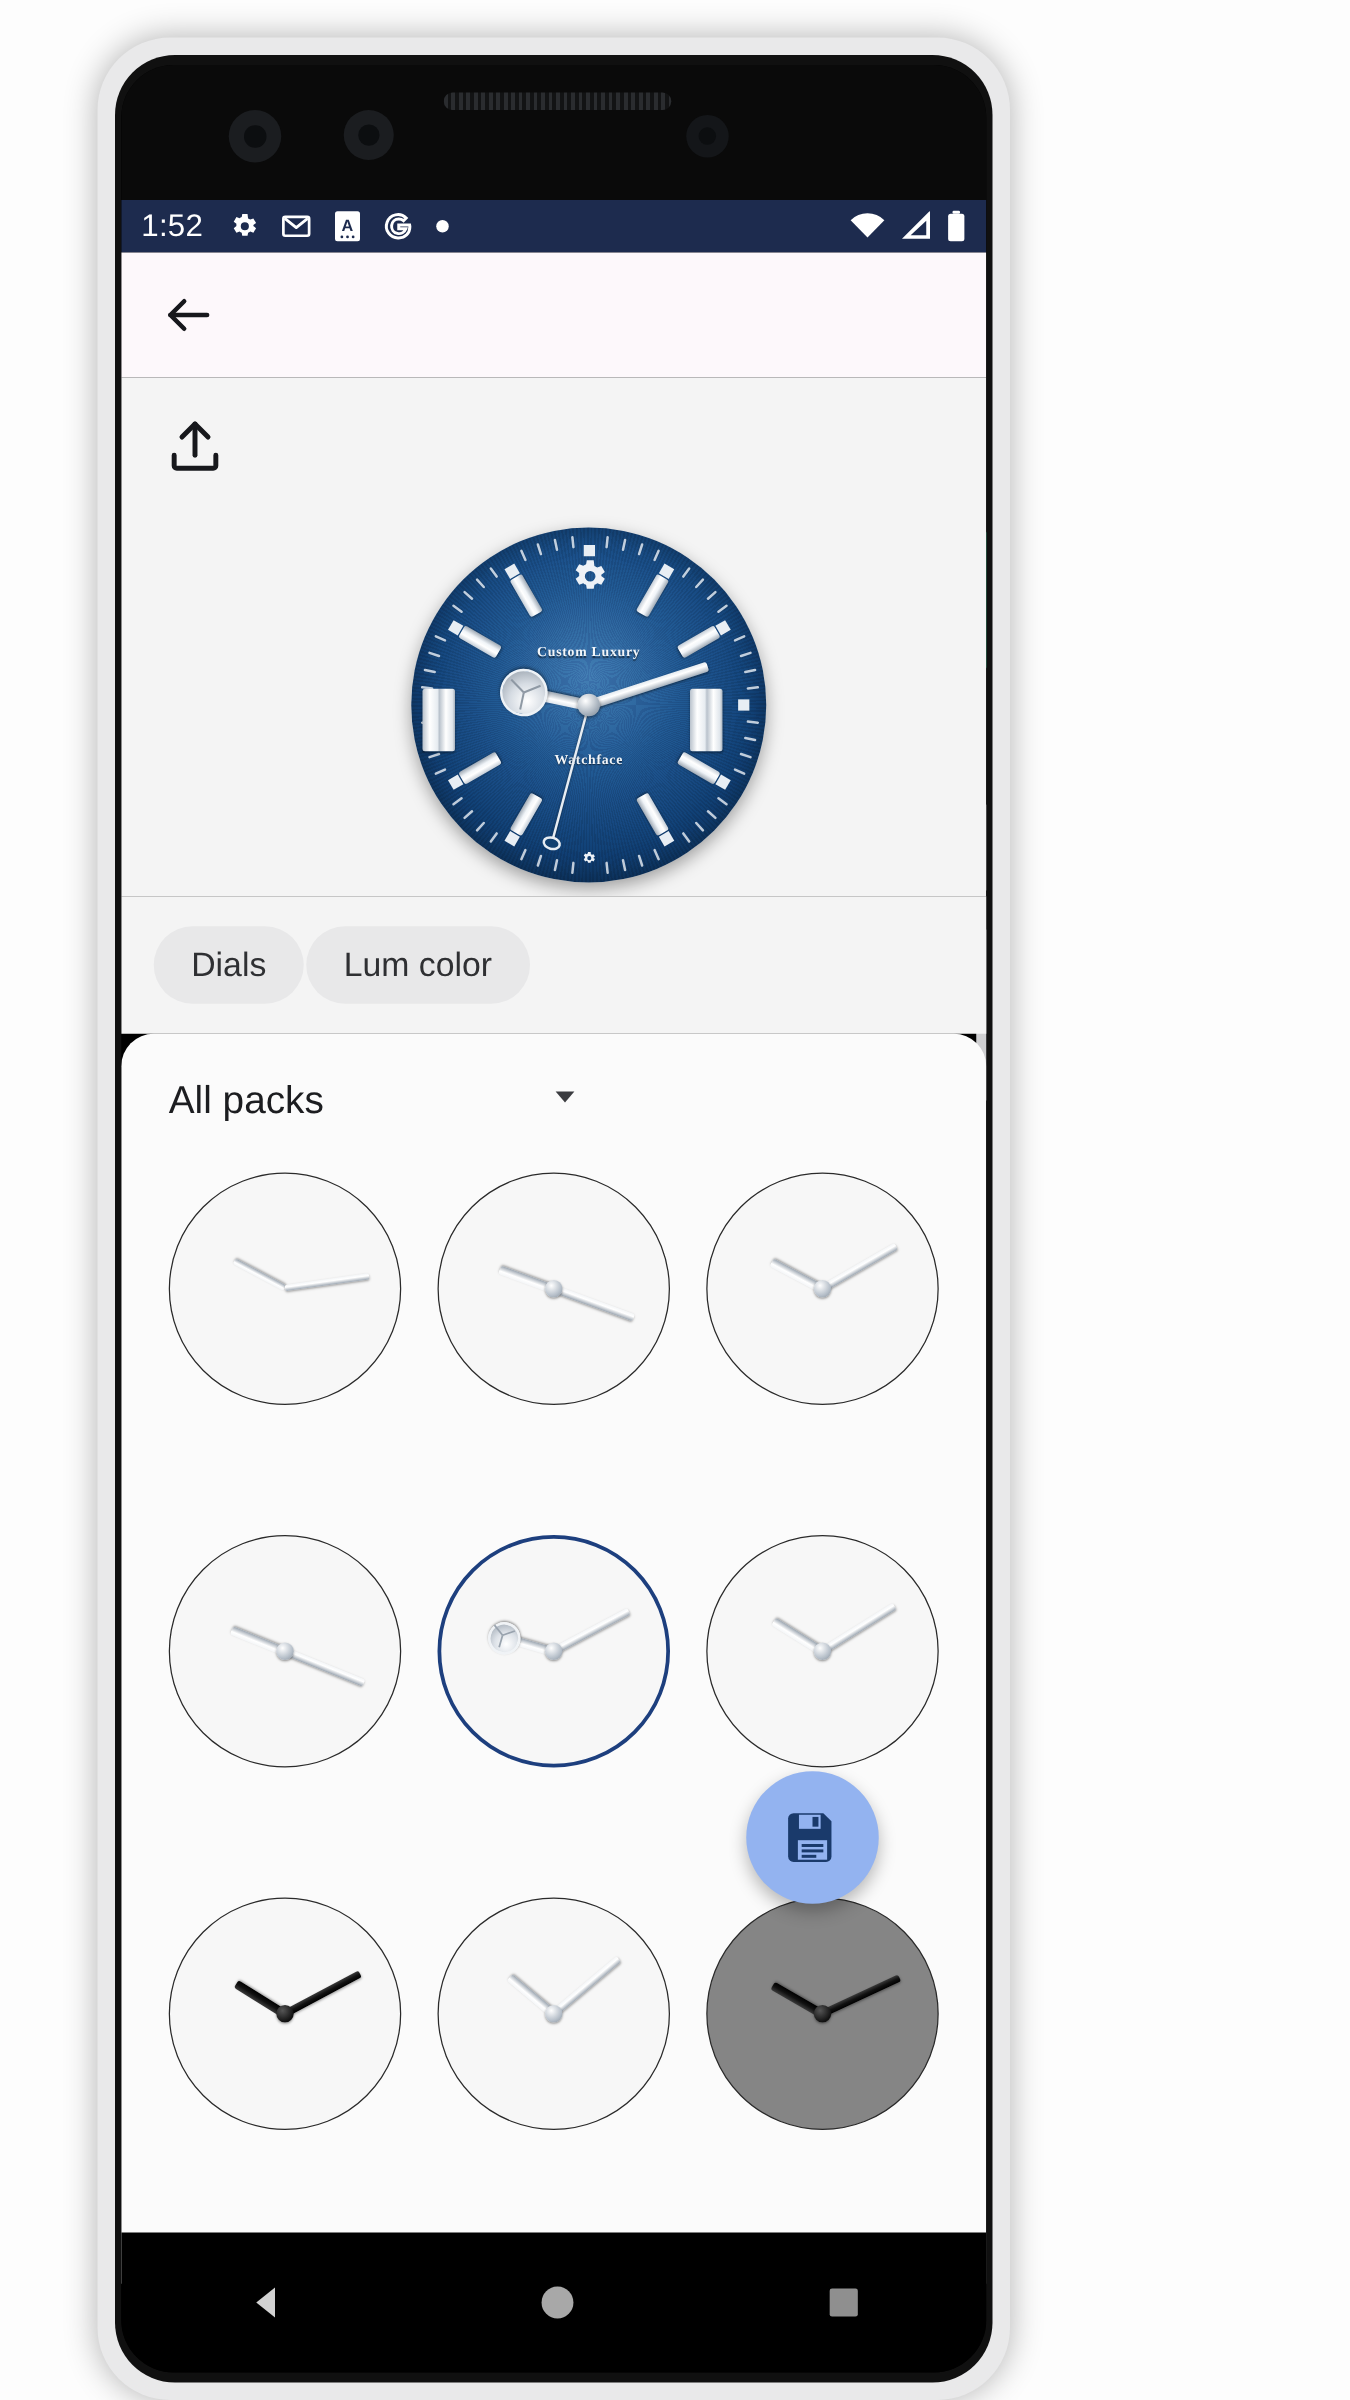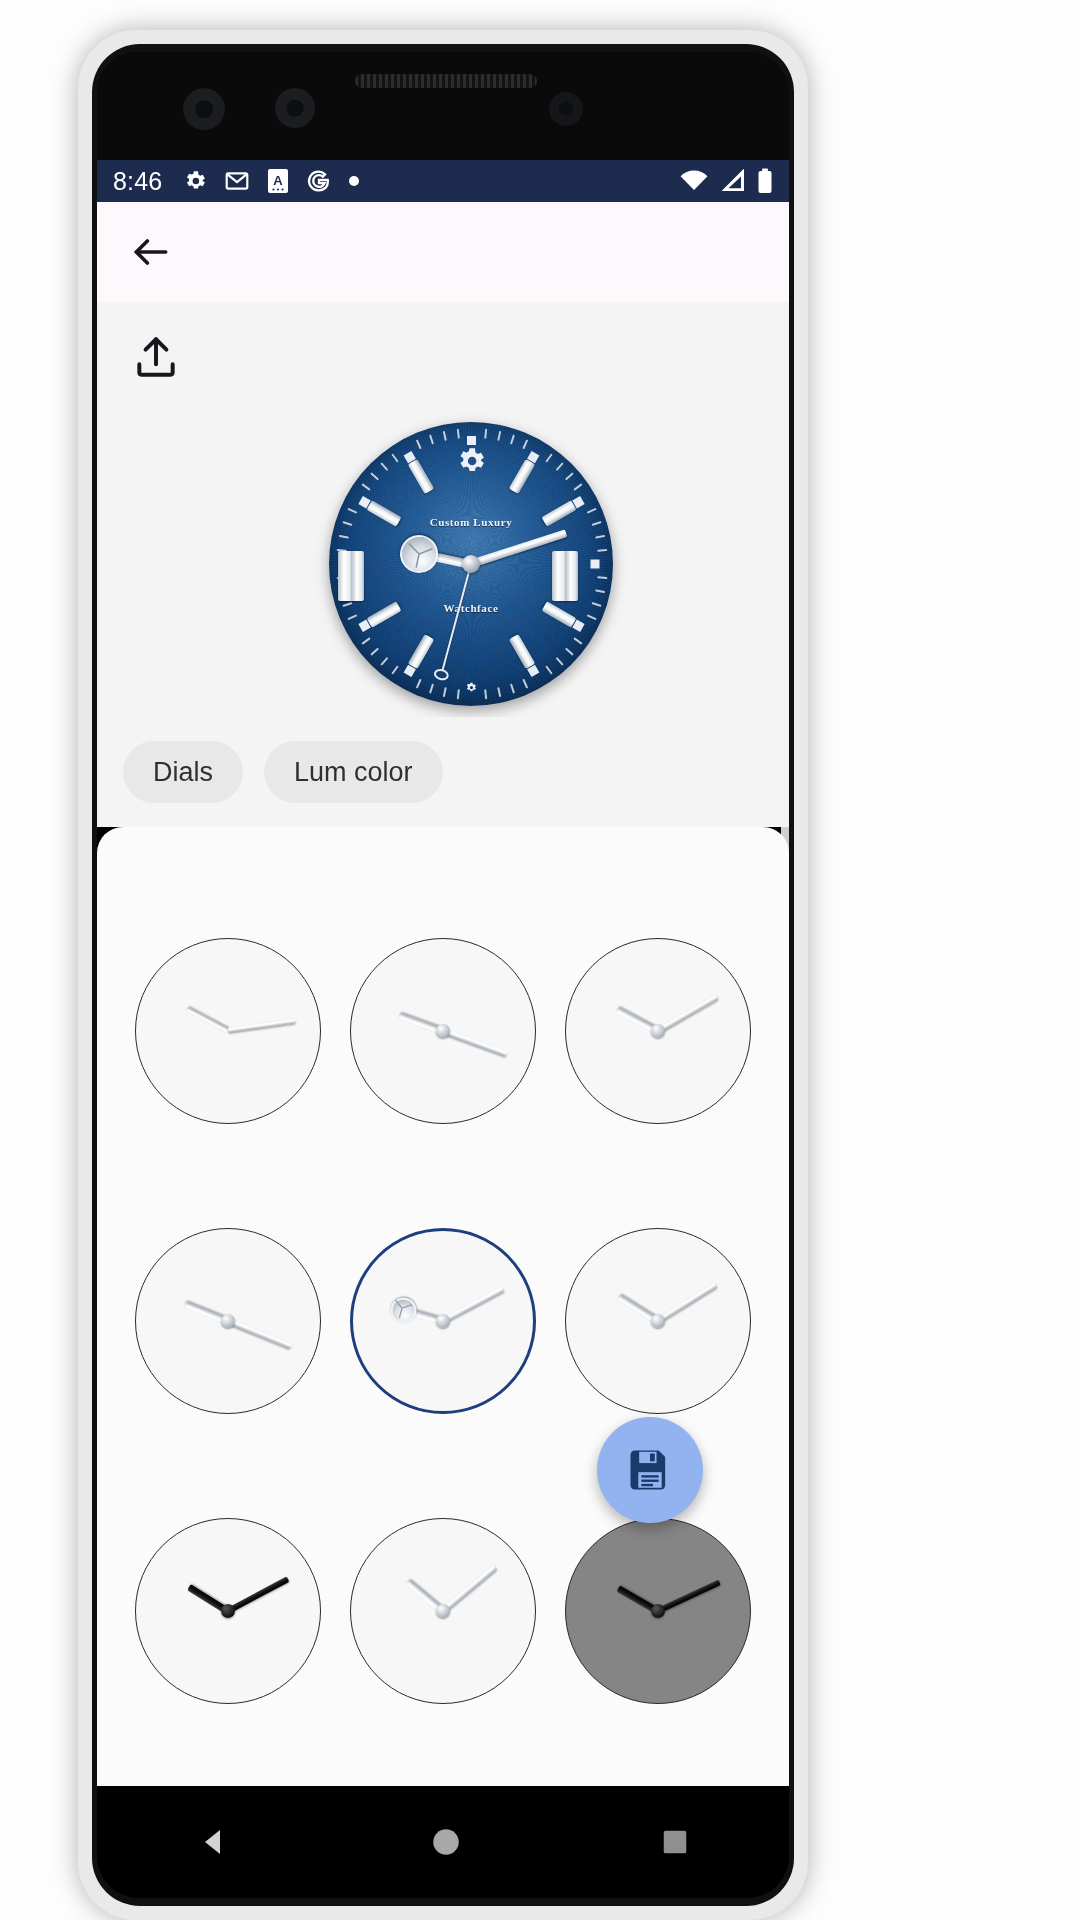--- a/index.html
+++ b/index.html
@@ -141,21 +141,21 @@
   .merc { position:absolute; width:38px; height:38px; border-radius:50%;
     background: radial-gradient(circle at 38% 32%, #ffffff 0%, #d6dce3 45%, #8d97a2 100%);
     border:2px solid #eef2f6; box-shadow:0 1px 3px rgba(0,0,0,.5); }
   .hub { position:absolute; left:50%; top:50%; width:18px; height:18px; margin:-9px 0 0 -9px;
     border-radius:50%; background: radial-gradient(circle at 36% 32%, #ffffff, #aab4bf 60%, #78828d 100%);
     box-shadow:0 1px 3px rgba(0,0,0,.5); }
 
   
   .chiprow {
     position:absolute; left:0; top:665px; width:734px; height:110px; background:#f4f4f4;
-    display:flex; align-items:center; gap:21px; padding-left:26px; overflow:hidden;
+    display:flex; align-items:center; gap:2px; padding-left:26px; overflow:hidden;
   }
   .chip {
     height:62px; padding: 0 30px; border-radius:31px; background:#e8e8e9;
     display:flex; align-items:center; justify-content:center;
     font-size:27px; color:#2f3033; white-space:nowrap; flex:none;
   }
   .chip.selected { background:#ccd3ea; color:#3a5bab; }
 
   
   .sheet {
@@ -224,21 +224,21 @@
     <div class="btn-vol"></div>
 
     <div class="notch">
       <div class="earpiece"></div>
       <div class="cam cam1"></div>
       <div class="cam cam2"></div>
       <div class="cam cam3"></div>
     </div>
 
     <div class="statusbar">
-      <span class="sb-time">8:46</span>
+      <span class="sb-time">1:52</span>
       <span class="sb-icons-l">
         <span class="ic">
           <svg width="26" height="26" viewBox="0 0 24 24" fill="#fff">
             <path d="M19.1 12.9a7 7 0 0 0 0-1.8l2-1.5-2-3.4-2.3.9a7 7 0 0 0-1.6-.9L14.8 3H10.9l-.4 2.2a7 7 0 0 0-1.6.9L6.6 5.2l-2 3.4 2 1.5a7 7 0 0 0 0 1.8l-2 1.5 2 3.4 2.3-.9c.5.4 1 .7 1.6.9l.4 2.2h3.9l.4-2.2c.6-.2 1.1-.5 1.6-.9l2.3.9 2-3.4-2-1.5zM12.8 15a3 3 0 1 1 0-6 3 3 0 0 1 0 6z"></path>
           </svg>
         </span>
         <span class="ic">
           <svg width="26" height="26" viewBox="0 0 24 24">
             <rect x="2.5" y="5" width="19" height="14" rx="1.4" fill="none" stroke="#fff" stroke-width="2"></rect>
             <path d="M3.5 6.2 12 13l8.5-6.8" fill="none" stroke="#fff" stroke-width="2.1" stroke-linejoin="round"></path>
@@ -414,20 +414,28 @@
     </div>
 
     <div class="chiprow">
       <div class="chip">Dials</div>
       <div class="chip">Lum color</div>
 
     </div>
 
     <div class="sheet">
 
+      <div class="packrow">
+        <span class="packlabel">All packs</span>
+        <span class="packcaret">
+          <svg width="30" height="30" viewBox="0 0 24 24">
+              <path d="M6 9l6 7 6-7z" fill="#3b3c40"></path>
+            </svg>
+        </span>
+      </div>
 
       <div class="grid">
 
         <div class="cell">
           <div class="h hr thin" style="transform:rotate(-152deg)"></div>
           <div class="h mn thin" style="transform:rotate(-8deg)"></div>
         </div>
 
         <div class="cell">
           <div class="h hr" style="transform:rotate(-160deg)"></div>

